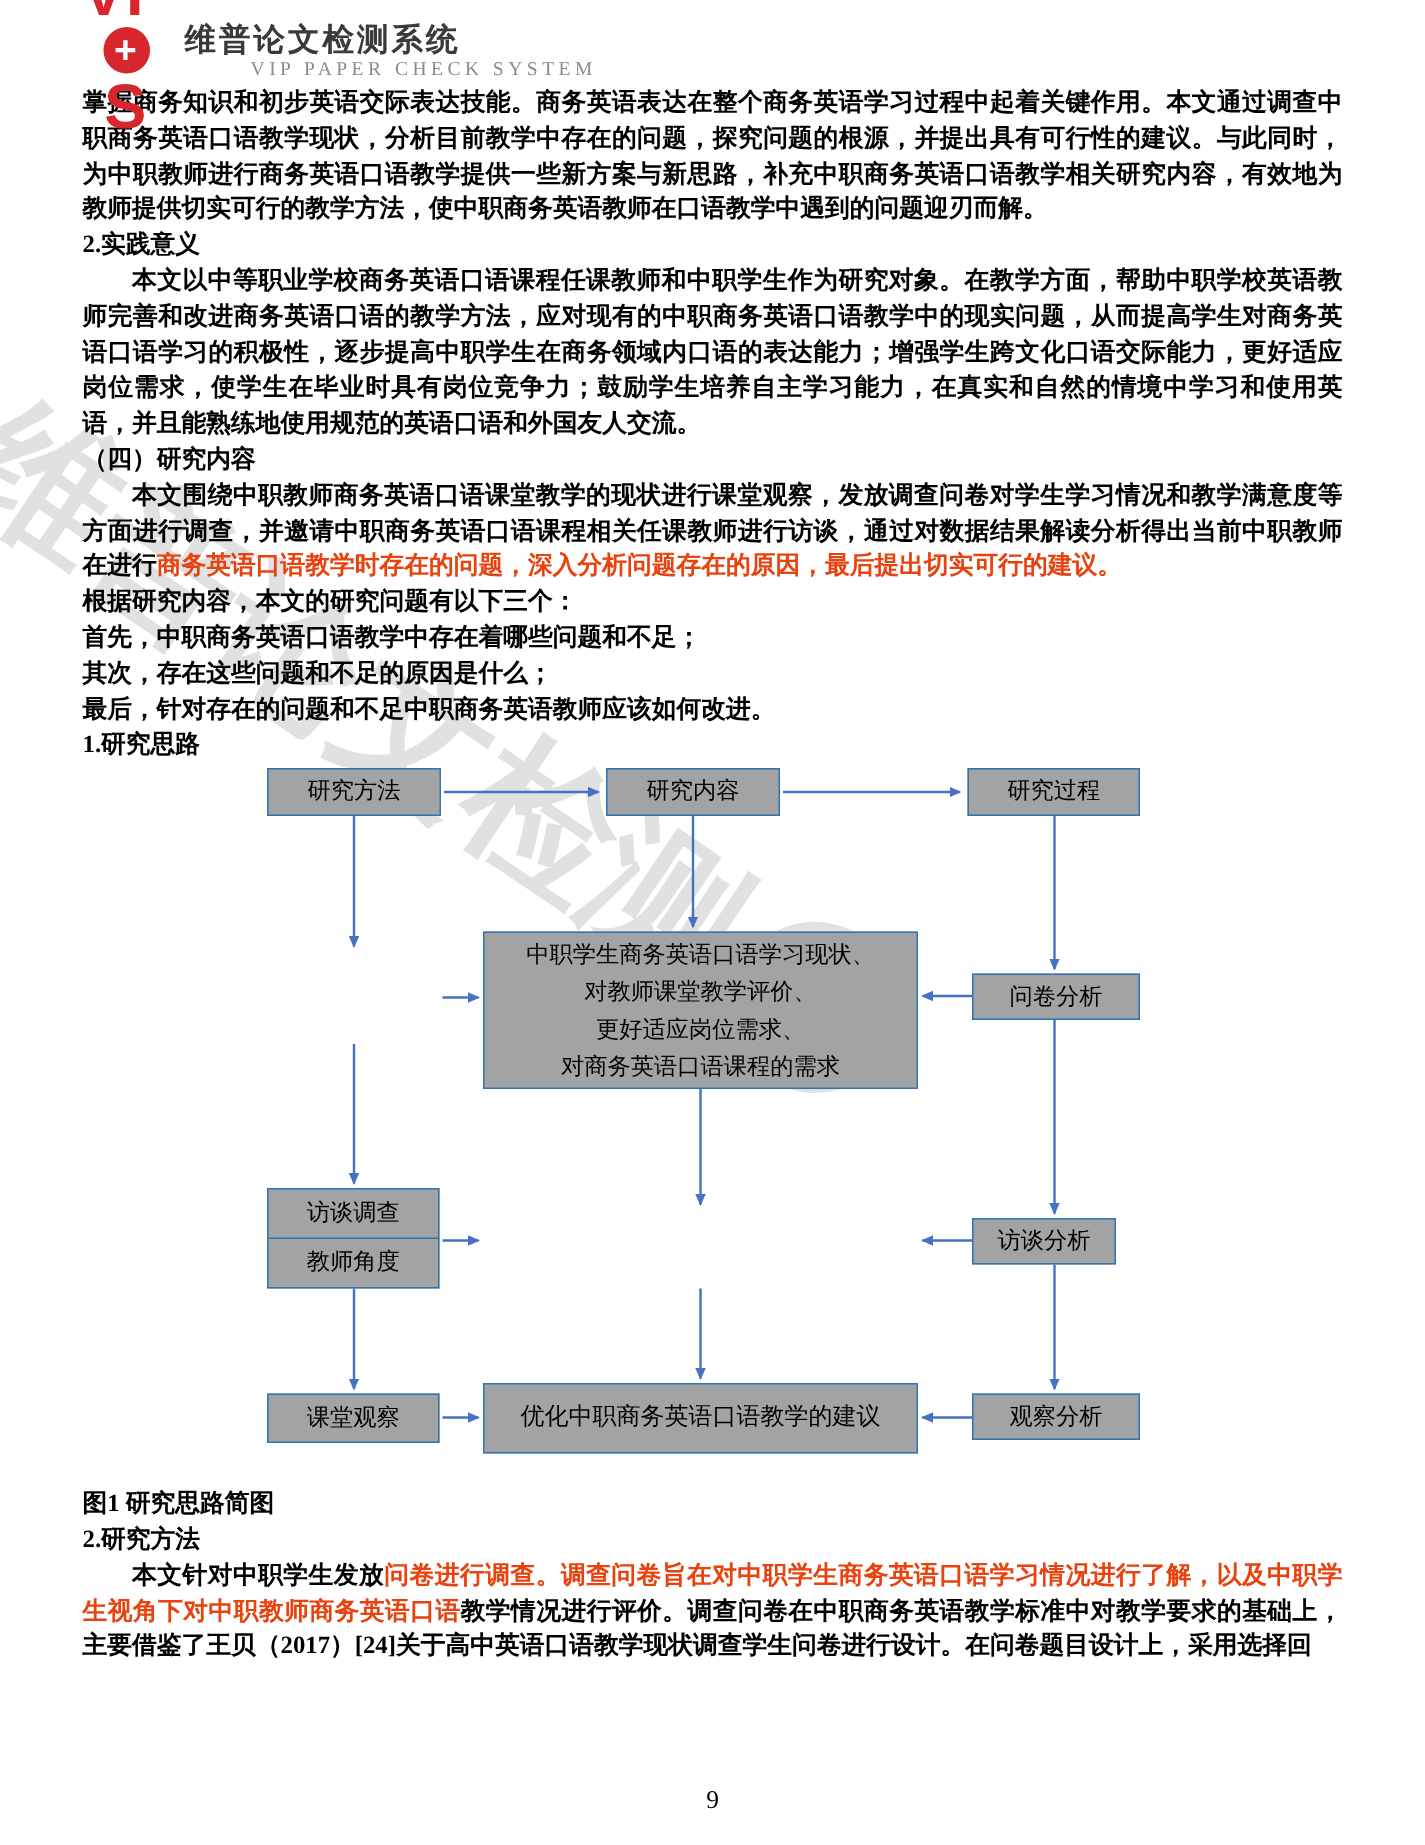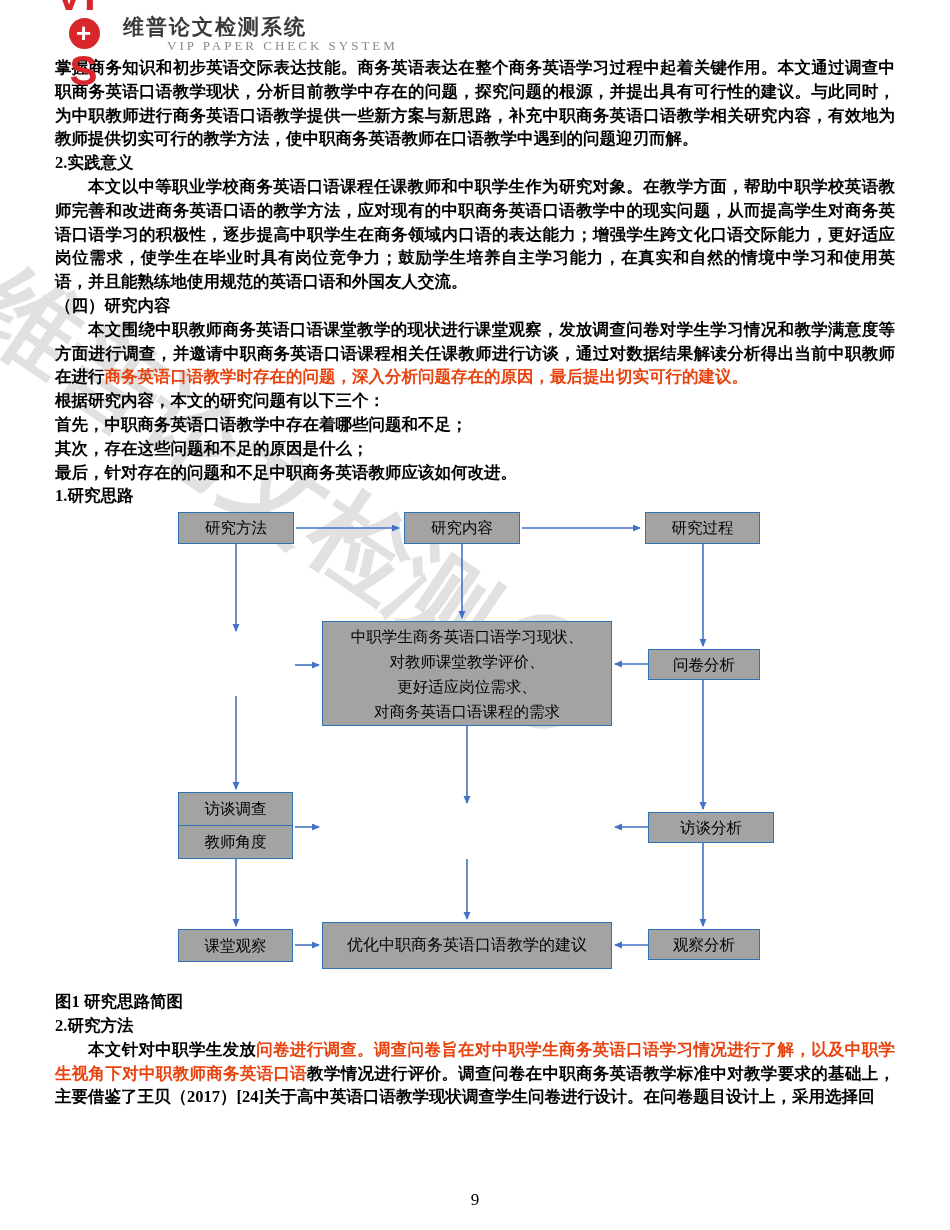--- a/index.html
+++ b/index.html
@@ -124,21 +124,21 @@
         </div>
 
       <div class="fbox fbox2" style="left:123px;top:280px;width:115px;height:67px">
         <div class="cell">
             <span>访谈调查</span>
           </div>
         <div class="cell">
             <span>教师角度</span>
           </div>
       </div>
-      <div class="fbox" style="left:593px;top:300px;width:126px;height:31px">
+      <div class="fbox" style="left:593px;top:300px;width:96px;height:31px">
           <span>访谈分析</span>
         </div>
 
       <div class="fbox" style="left:123px;top:417px;width:115px;height:33px">
           <span>课堂观察</span>
         </div>
       <div class="fbox" style="left:267px;top:410px;width:290px;height:47px;font-size:16px">
           <span>优化中职商务英语口语教学的建议</span>
         </div>
       <div class="fbox" style="left:593px;top:417px;width:112px;height:31px">

